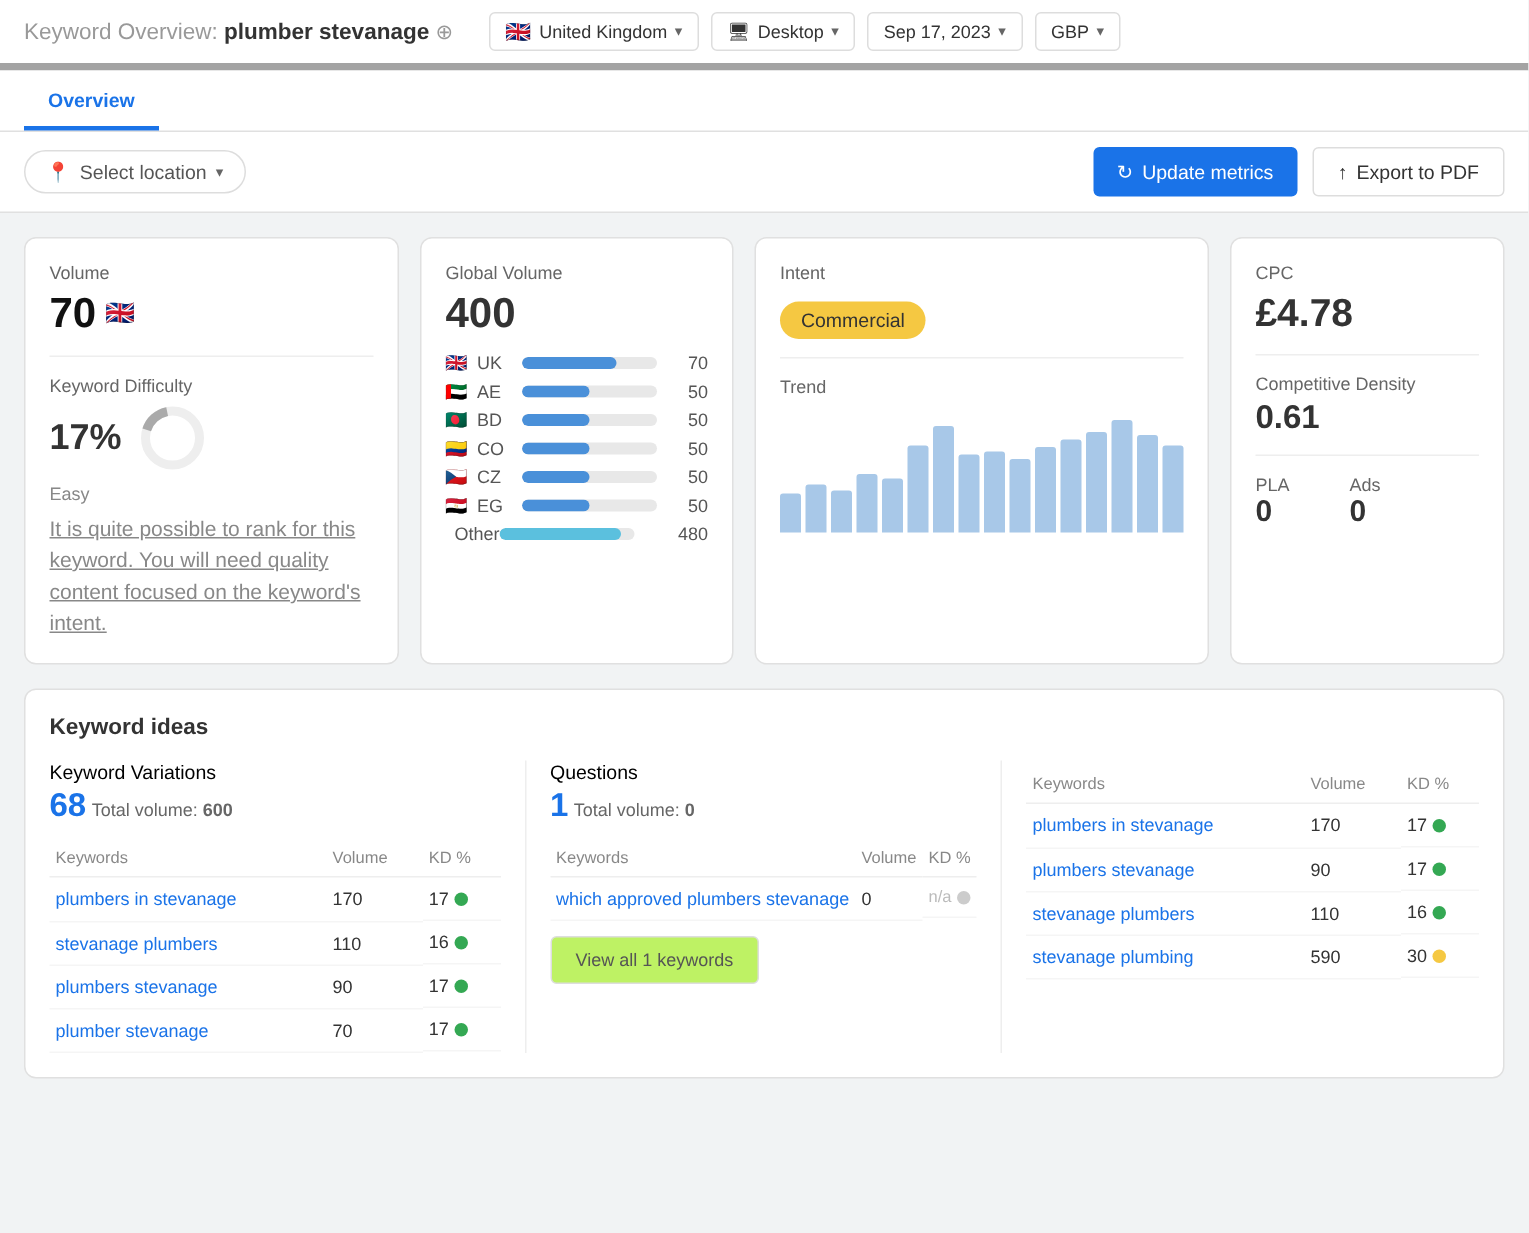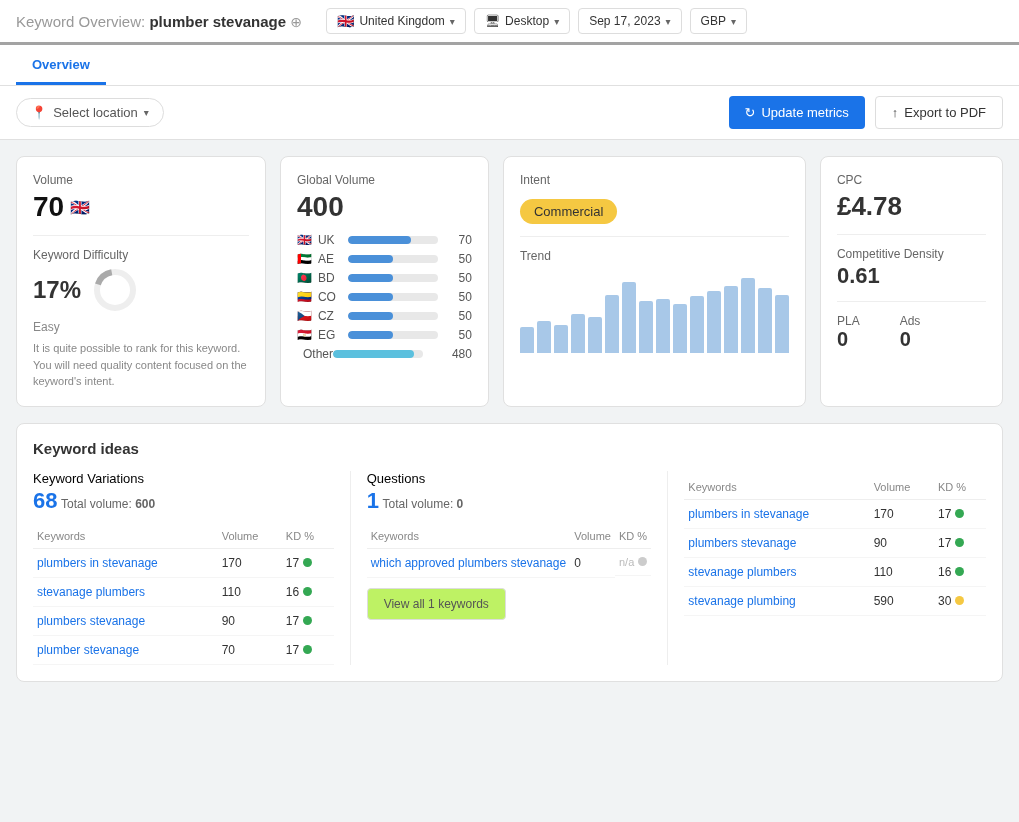--- a/index.html
+++ b/index.html
@@ -1,18 +1,18 @@
 <!DOCTYPE html>
 <html><head>
   <meta charset="utf-8">
   <style>
     * { box-sizing: border-box; margin: 0; padding: 0; }
     body { font-family: Arial, sans-serif; font-size: 13px; background: #f1f3f4; color: #333; }
 
-    .top-bar { background: #fff; padding: 8px 16px; border-bottom: 3px solid #a3a3a3; display: flex; align-items: center; gap: 16px; }
+    .top-bar { background: #fff; padding: 8px 16px; border-bottom: 5px solid #a3a3a3; display: flex; align-items: center; gap: 16px; }
     .page-title { font-size: 15px; font-weight: 600; color: #333; }
     .page-title span { color: #999; font-weight: 400; }
     .plus-icon { color: #999; cursor: pointer; font-size: 14px; }
     .filter-pill { display: flex; align-items: center; gap: 5px; border: 1px solid #ddd; border-radius: 4px; padding: 4px 10px; font-size: 12px; cursor: pointer; background: #fff; color: #333; }
     .flag { font-size: 14px; }
     .chevron { font-size: 10px; color: #666; }
 
     .tabs-bar { background: #fff; padding: 0 16px; border-bottom: 1px solid #e0e0e0; display: flex; align-items: flex-end; gap: 0; }
     .tab { padding: 12px 16px 10px; font-size: 13px; cursor: pointer; color: #555; border-bottom: 3px solid transparent; }
     .tab.active { color: #1a73e8; border-bottom: 3px solid #1a73e8; font-weight: 600; }
@@ -31,21 +31,21 @@
     .card { background: #fff; border-radius: 8px; border: 1px solid #e0e0e0; padding: 16px; }
 
     .metric-label { font-size: 12px; color: #666; margin-bottom: 4px; }
     .metric-value-large { font-size: 28px; font-weight: 700; color: #111; display: flex; align-items: center; gap: 6px; }
     .flag-uk { font-size: 16px; }
     .divider { border: none; border-top: 1px solid #eee; margin: 12px 0; }
     .kd-label { font-size: 12px; color: #666; margin-bottom: 4px; }
     .kd-row { display: flex; align-items: center; gap: 10px; margin-bottom: 6px; }
     .kd-value { font-size: 24px; font-weight: 700; }
     .kd-easy { font-size: 12px; color: #888; }
-    .kd-desc { font-size: 11px; color: #888; line-height: 1.5; }
+    .kd-desc { font-size: 14px; color: #888; line-height: 1.5; text-decoration: underline; }
     .donut-svg { width: 48px; height: 48px; }
 
     .global-vol-value { font-size: 28px; font-weight: 700; margin-bottom: 10px; }
     .country-row { display: flex; align-items: center; gap: 6px; margin-bottom: 5px; font-size: 12px; }
     .country-code { width: 24px; color: #555; }
     .bar-bg { width: 90px; height: 8px; background: #e8e8e8; border-radius: 4px; overflow: hidden; }
     .bar-fill { height: 100%; border-radius: 4px; }
     .bar-fill-blue { background: #4a90d9; }
     .bar-fill-cyan { background: #5bc0de; }
     .country-vol { margin-left: auto; color: #555; min-width: 28px; text-align: right; }

